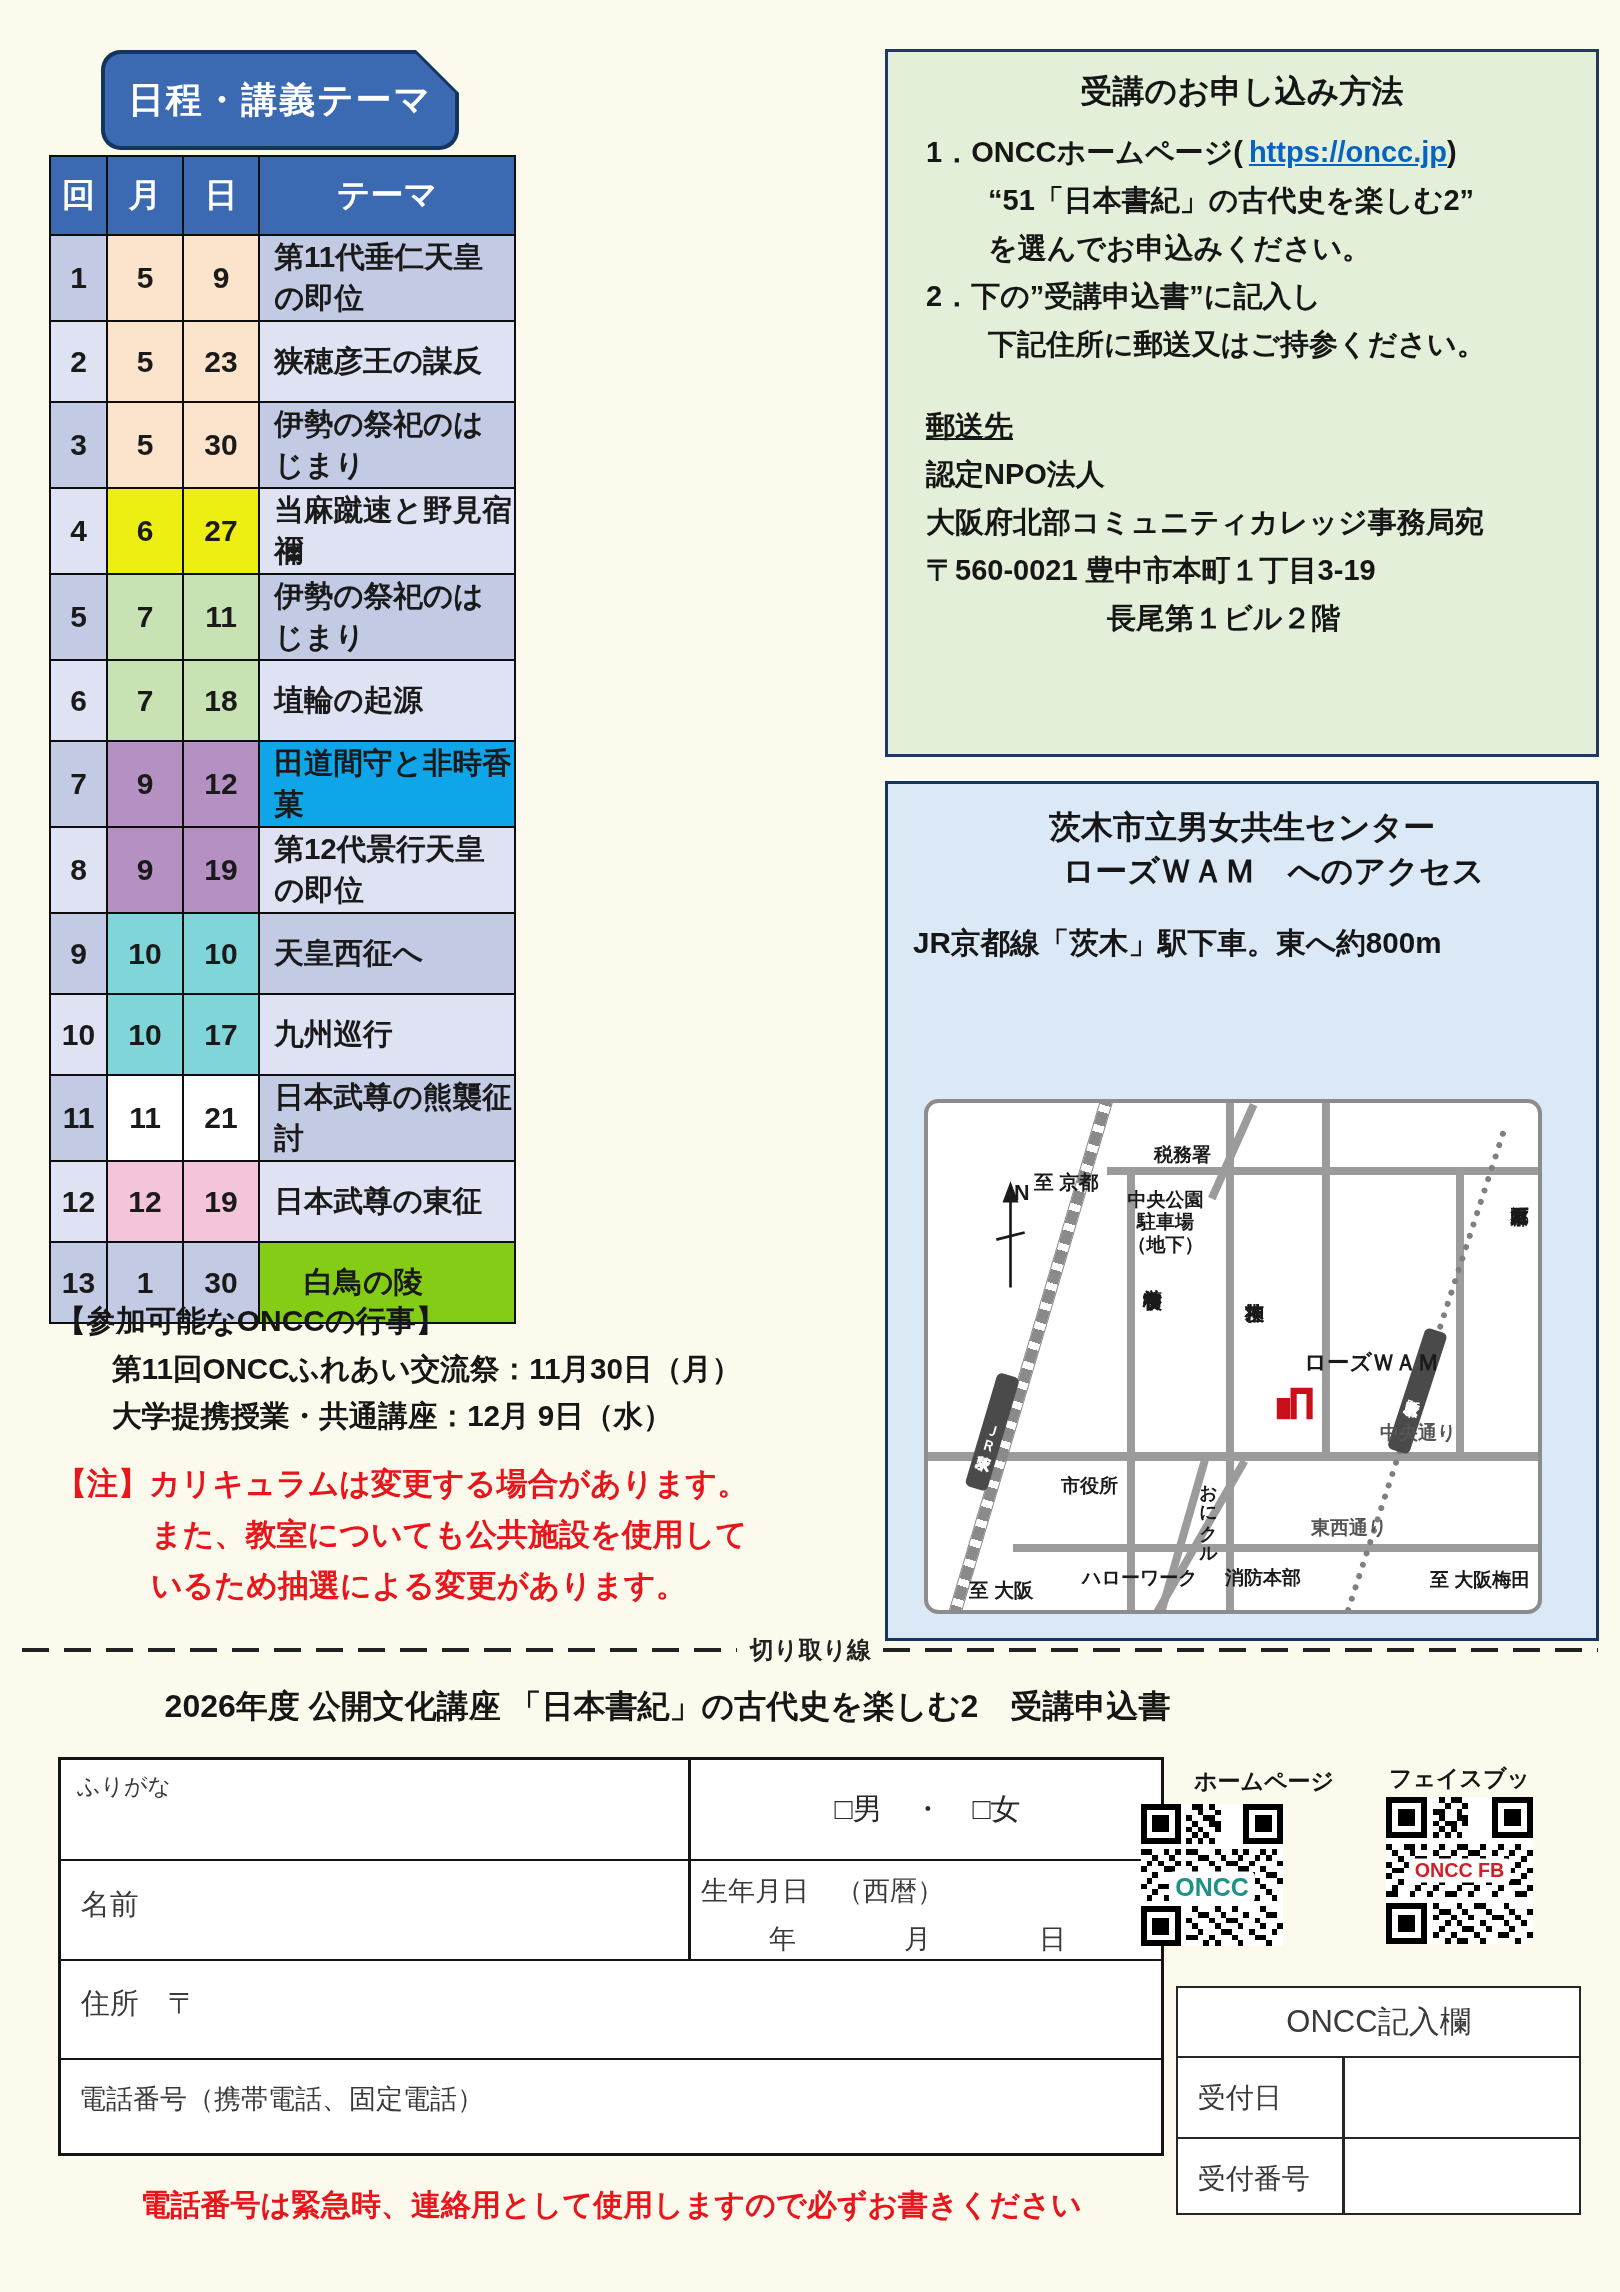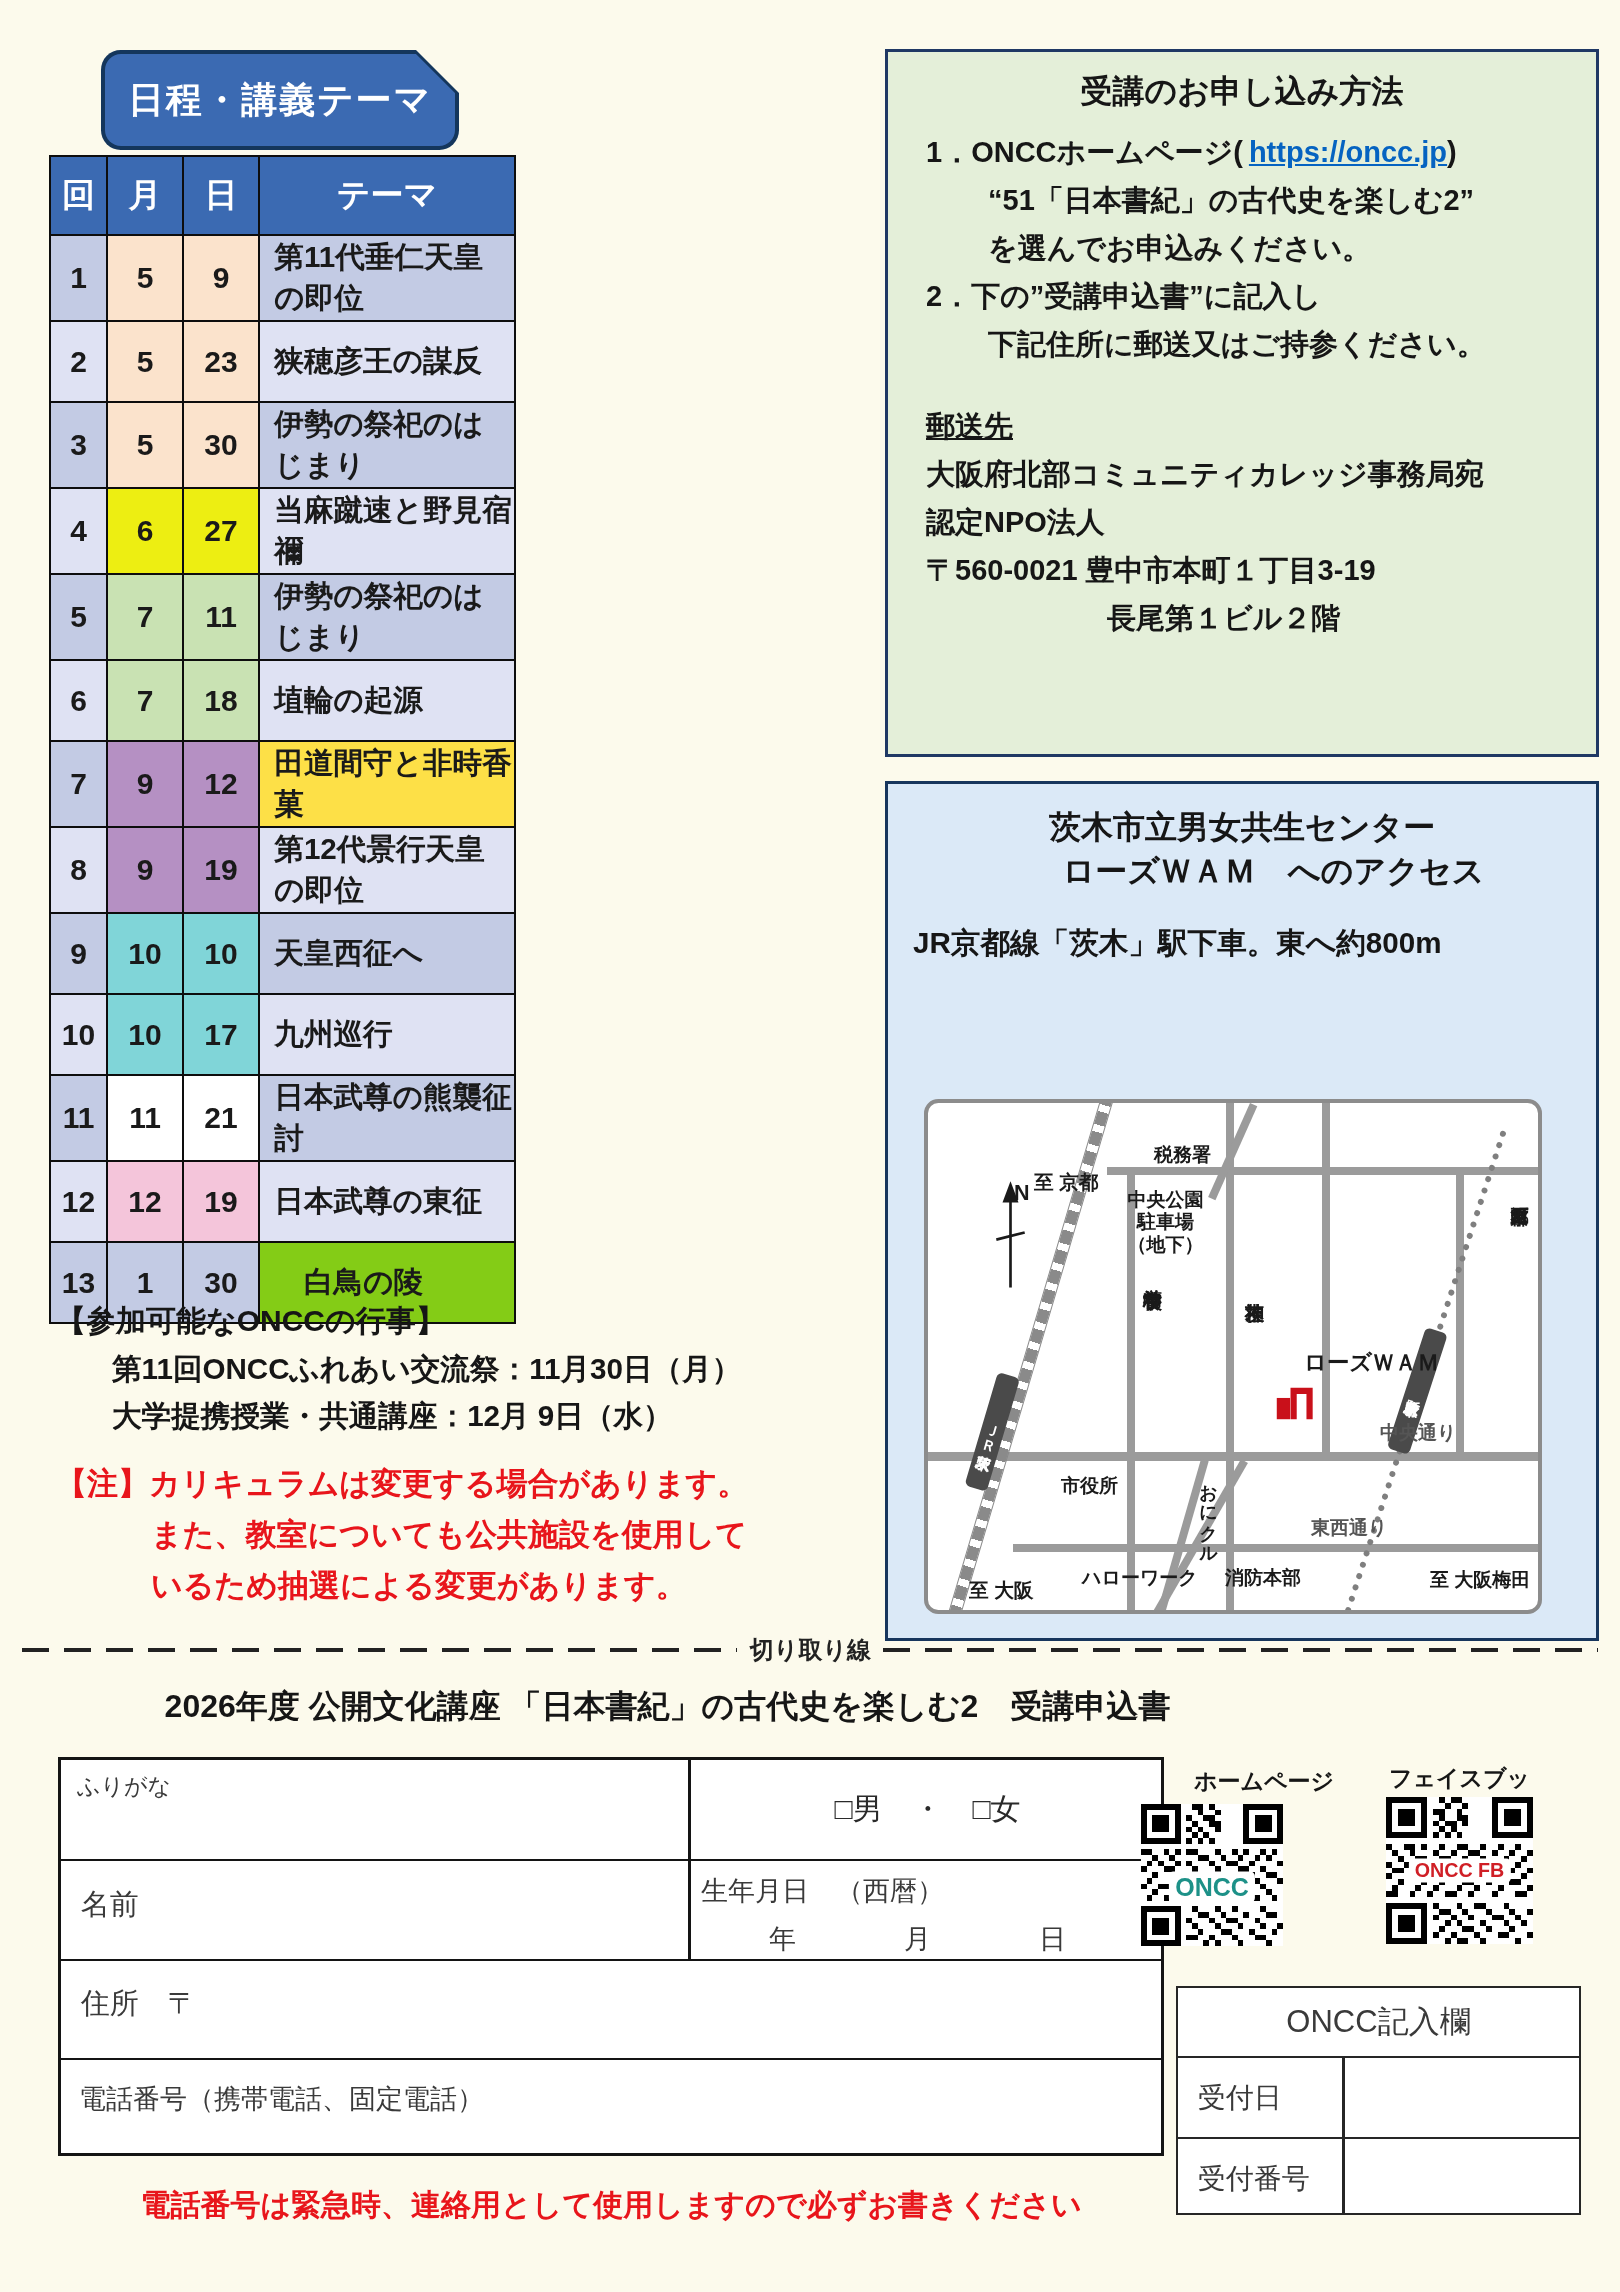--- a/index.html
+++ b/index.html
@@ -169,21 +169,21 @@
           <td style="background: rgb(223, 226, 243);">6</td>
           <td style="background: rgb(201, 226, 179);">7</td>
           <td style="background: rgb(201, 226, 179);">18</td>
           <td class="c-theme" style="background: rgb(223, 226, 243);">埴輪の起源</td>
         </tr>
 
         <tr>
           <td style="background: rgb(195, 203, 228);">7</td>
           <td style="background: rgb(181, 144, 195);">9</td>
           <td style="background: rgb(181, 144, 195);">12</td>
-          <td class="c-theme" style="background: #fde047;">田道間守と非時香菓</td>
+          <td class="c-theme" style="background: #0ea5e9;">田道間守と非時香菓</td>
         </tr>
 
         <tr>
           <td style="background: rgb(223, 226, 243);">8</td>
           <td style="background: rgb(181, 144, 195);">9</td>
           <td style="background: rgb(181, 144, 195);">19</td>
           <td class="c-theme" style="background: rgb(223, 226, 243);">第12代景行天皇の即位</td>
         </tr>
 
         <tr>
@@ -240,22 +240,22 @@
     <div class="gl first">
       <span>1．</span><span>ONCCホームページ(</span><a class="lnk">https://oncc.jp</a><span>)</span>
     </div>
     <div class="gl ind">“51「日本書紀」の古代史を楽しむ2”</div>
     <div class="gl ind">を選んでお申込みください。</div>
     <div class="gl">
       <span>2．</span><span>下の”受講申込書”に記入し</span>
     </div>
     <div class="gl ind">下記住所に郵送又はご持参ください。</div>
     <div class="gl mailh">郵送先</div>
+    <div class="gl">認定NPO法人</div>
     <div class="gl">大阪府北部コミュニティカレッジ事務局宛</div>
-    <div class="gl">認定NPO法人</div>
     <div class="gl">〒560-0021 豊中市本町１丁目3-19</div>
     <div class="gl ind2">長尾第１ビル２階</div>
   </div>
 
   <div class="access-box">
     <div class="ab-t1">茨木市立男女共生センター</div>
     <div class="ab-t2">ローズＷＡＭ　へのアクセス</div>
     <div class="ab-r r2">JR京都線「茨木」駅下車。東へ約800m</div>
 
     <div class="map">

